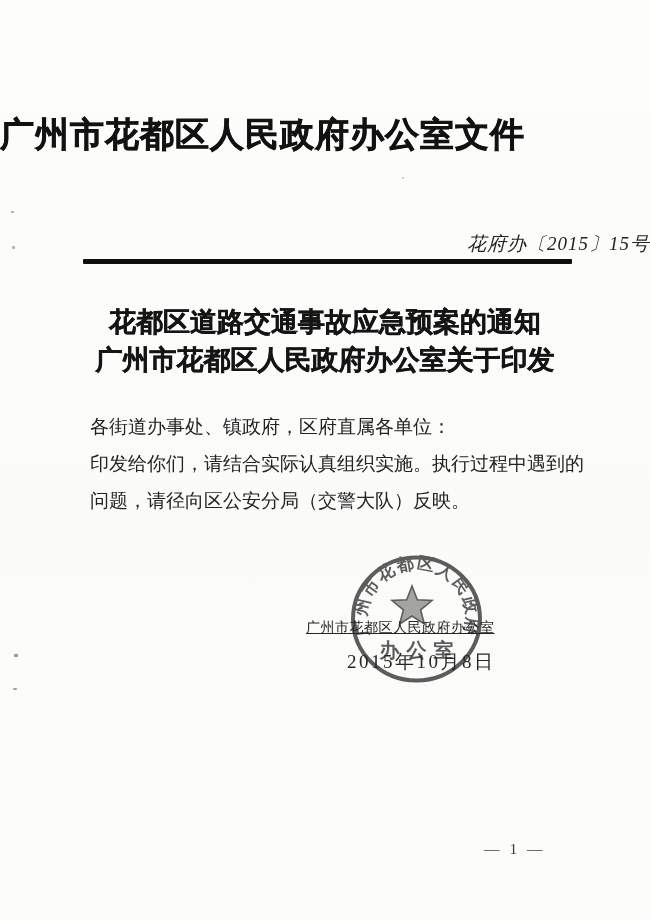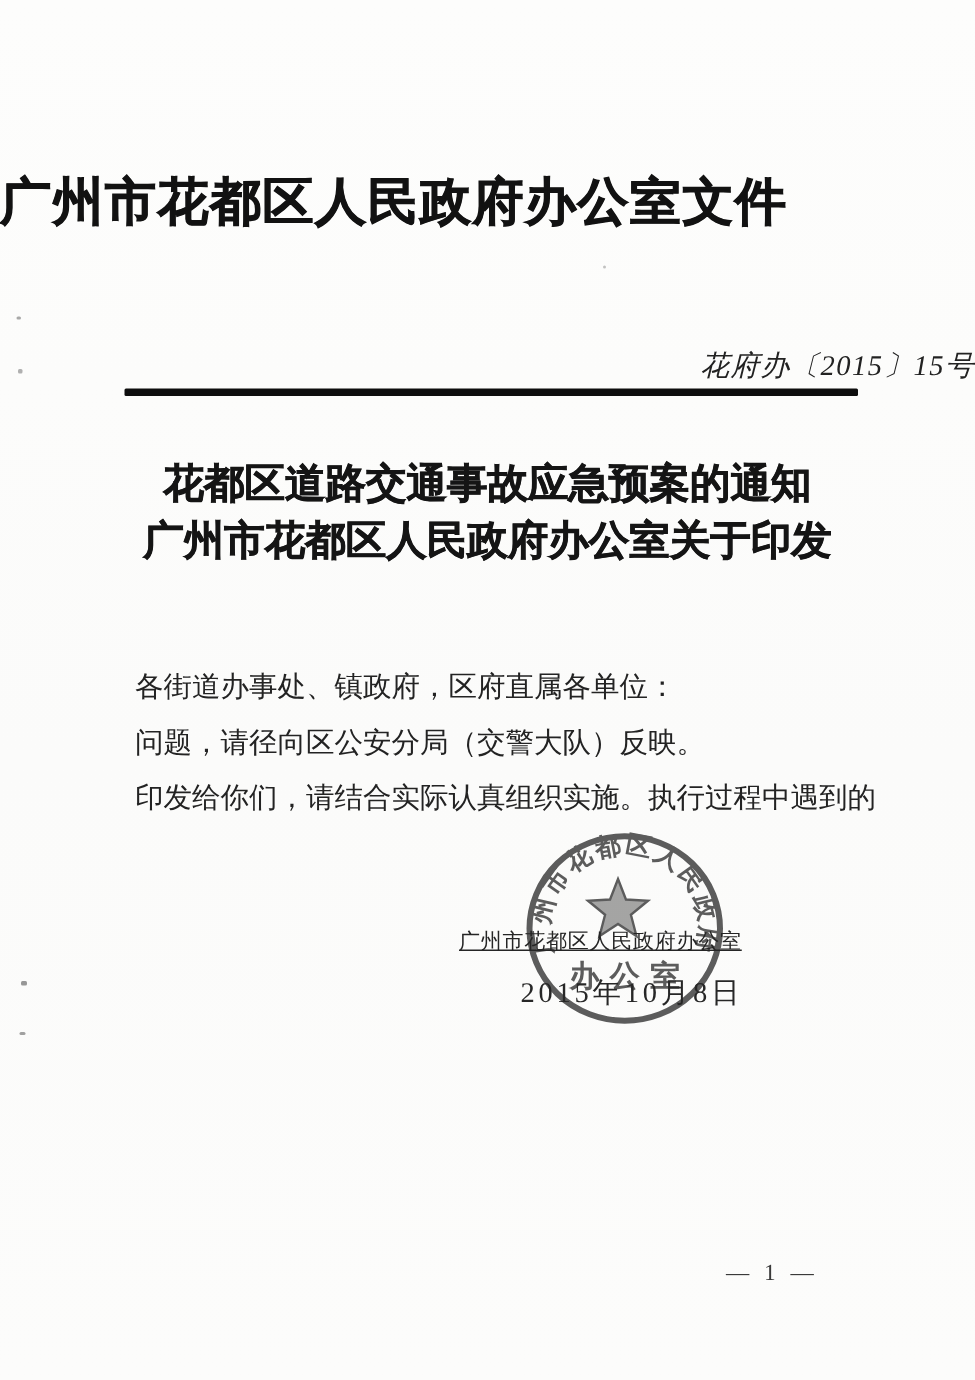--- a/index.html
+++ b/index.html
@@ -66,21 +66,20 @@
   }
   .body-text {
     position: absolute;
     top: 408px;
     left: 90px;
     width: 482px;
     font-size: 19px;
     line-height: 37px;
     color: #232323;
     letter-spacing: 0px;
-    margin-top: 32px;
   }
   .body-line { white-space: nowrap; }
   .body-line.indent { text-indent: 2em; }
   .seal {
     position: absolute;
     left: 349px;
     top: 553px;
     width: 136px;
     height: 132px;
     opacity: 0.82;
@@ -143,22 +142,22 @@
 
   <div class="rule"></div>
 
   <div class="doc-title">
     <div>花都区道路交通事故应急预案的通知</div>
     <div>广州市花都区人民政府办公室关于印发</div>
   </div>
 
   <div class="body-text">
     <div class="body-line">各街道办事处、镇政府，区府直属各单位：</div>
+    <div class="body-line">印发给你们，请结合实际认真组织实施。执行过程中遇到的</div>
     <div class="body-line">问题，请径向区公安分局（交警大队）反映。</div>
-    <div class="body-line">印发给你们，请结合实际认真组织实施。执行过程中遇到的</div>
   </div>
 
   <svg class="seal" viewBox="0 0 136 132" xmlns="http://www.w3.org/2000/svg">
     <ellipse cx="67.5" cy="66" rx="63.5" ry="61.5" fill="none" stroke="#3a3a3a" stroke-width="4"></ellipse>
     <path id="sealArc" d="M 22.2 87.1 A 50 50 0 1 1 112.8 87.1" fill="none"></path>
     <text font-size="17" font-weight="bold" fill="#3a3a3a" letter-spacing="2" font-family="Liberation Serif, DejaVu Serif, serif">
       <textPath href="#sealArc" startOffset="50%" text-anchor="middle">广州市花都区人民政府</textPath>
     </text>
     <polygon points="63,33 68.3,46.7 83,47.5 71.6,56.8 75.3,71 63,63 50.7,71 54.4,56.8 43,47.5 57.7,46.7" fill="#3a3a3a" fill-opacity="0.55" stroke="#3a3a3a" stroke-width="1.6"></polygon>
     <text x="71" y="104" text-anchor="middle" font-size="20" font-weight="bold" fill="#3a3a3a" letter-spacing="7" font-family="Liberation Serif, DejaVu Serif, serif">办公室</text>

